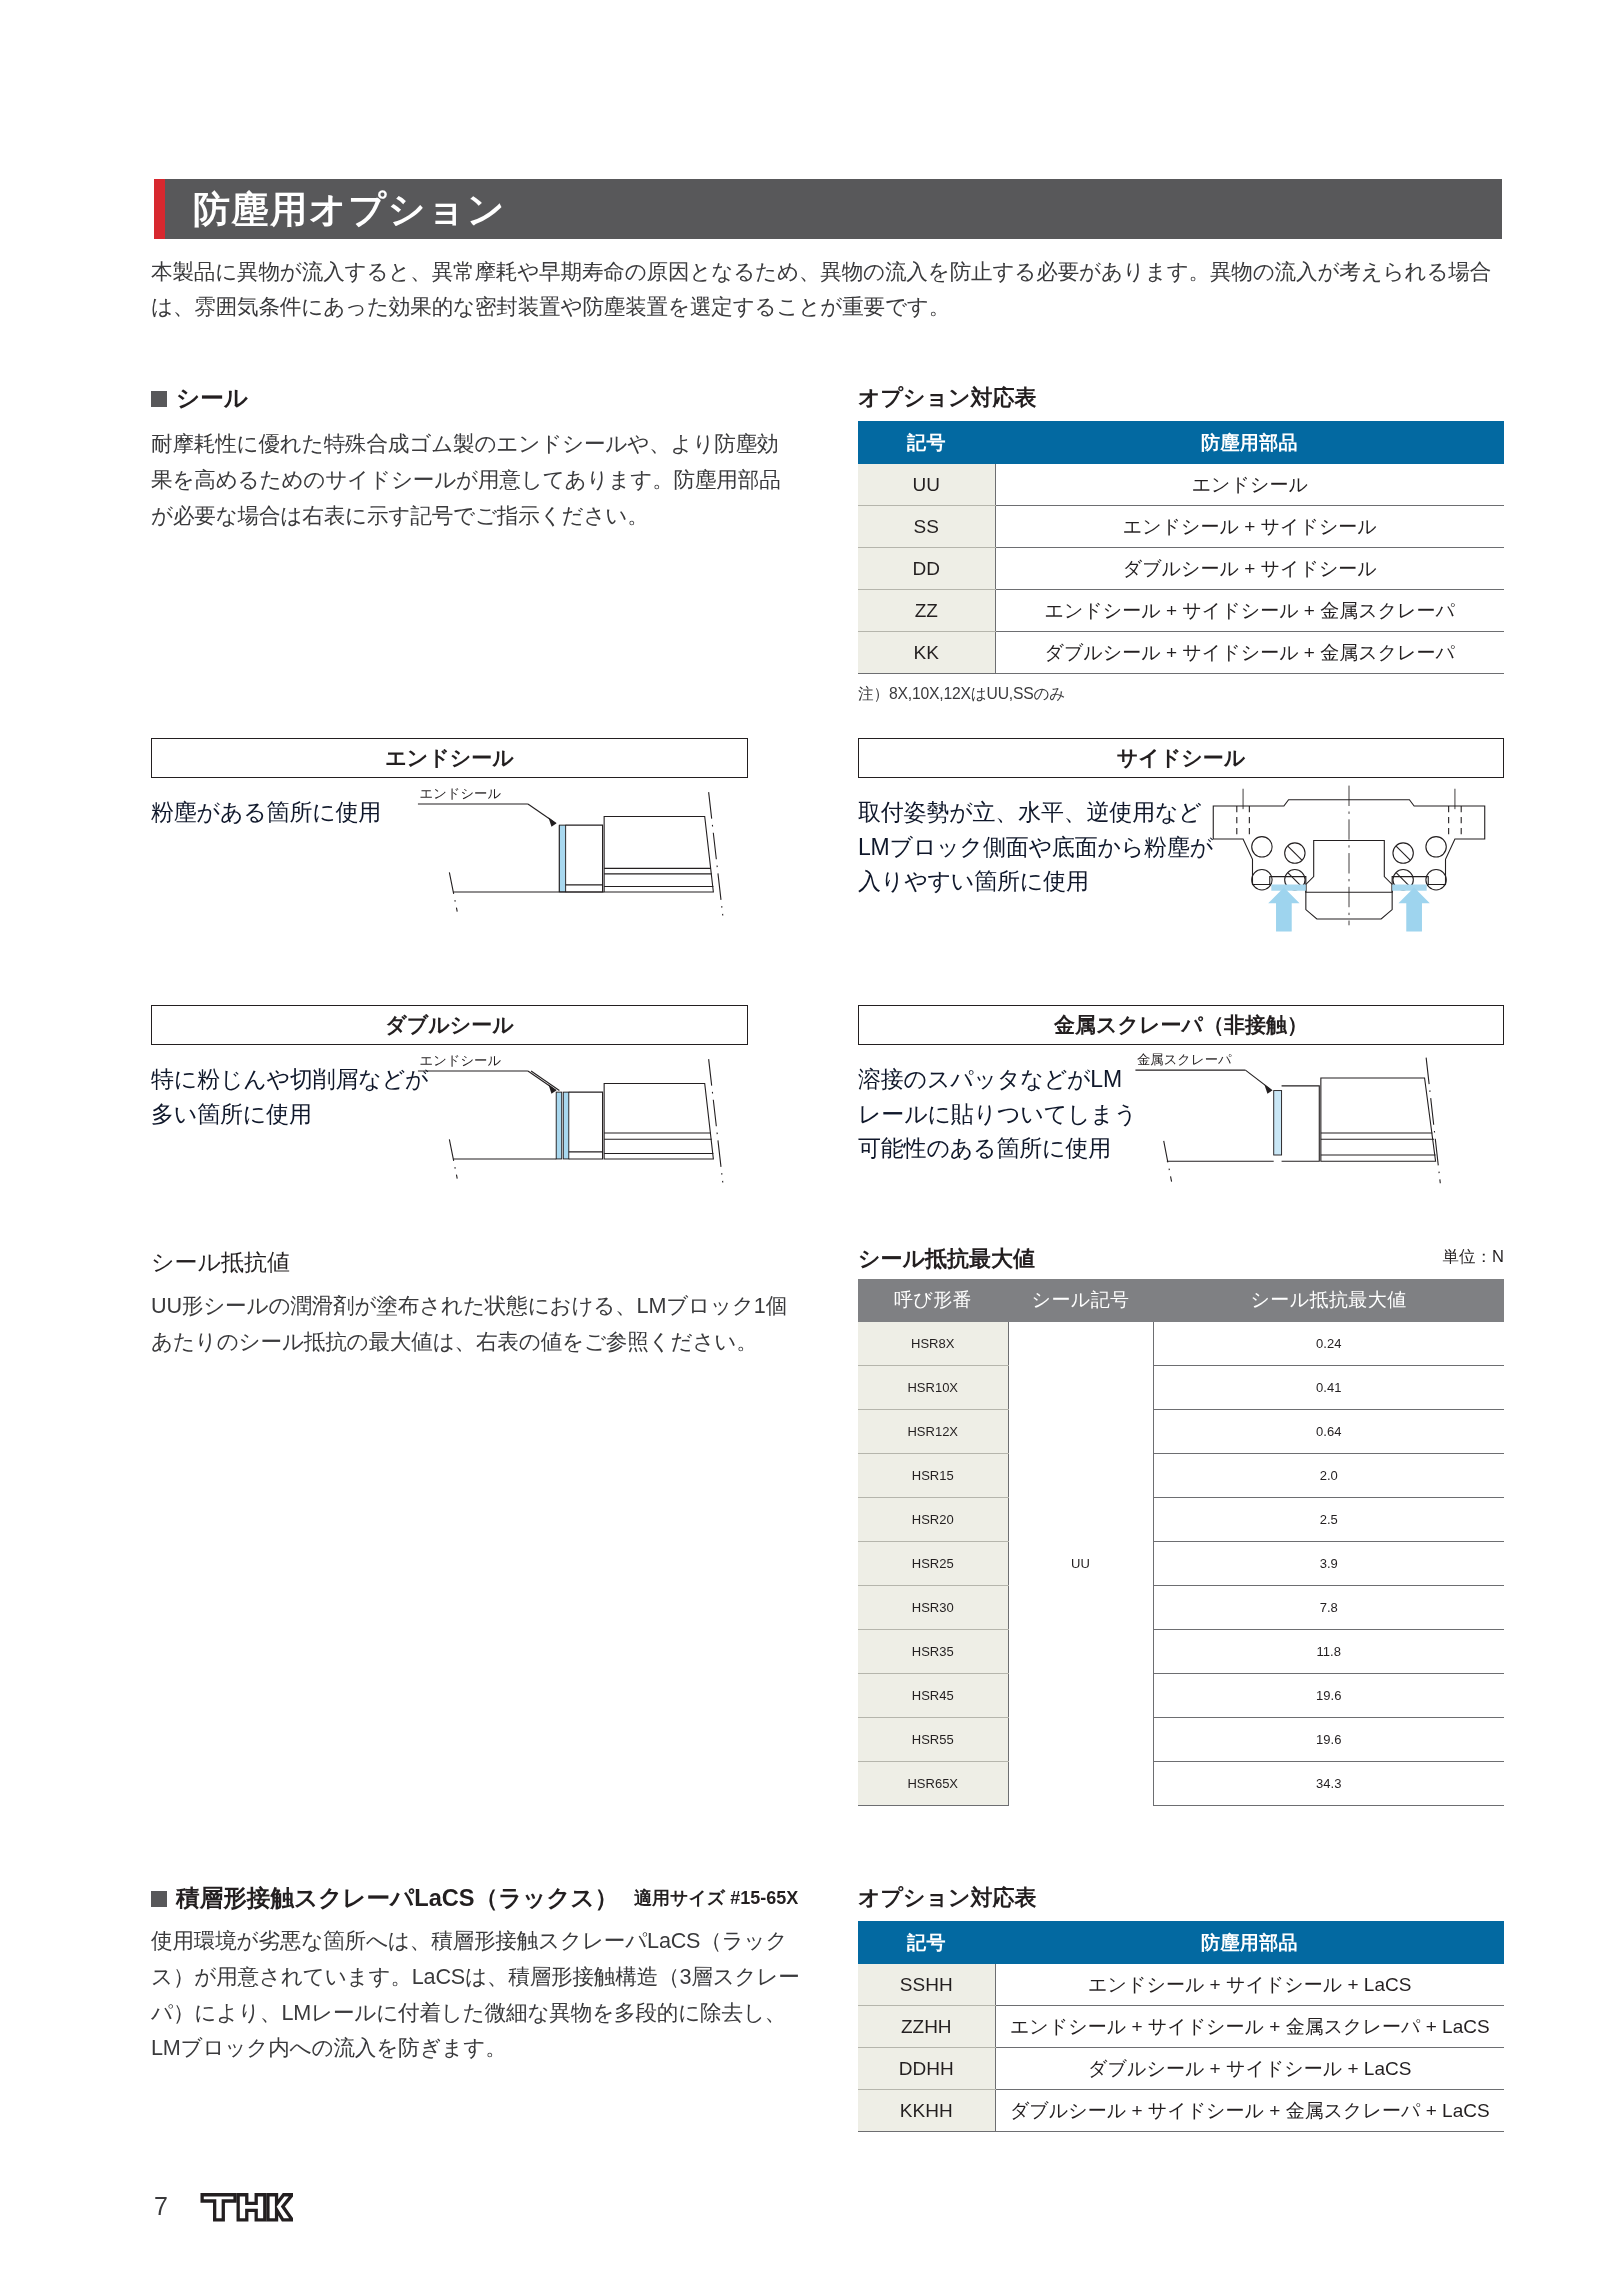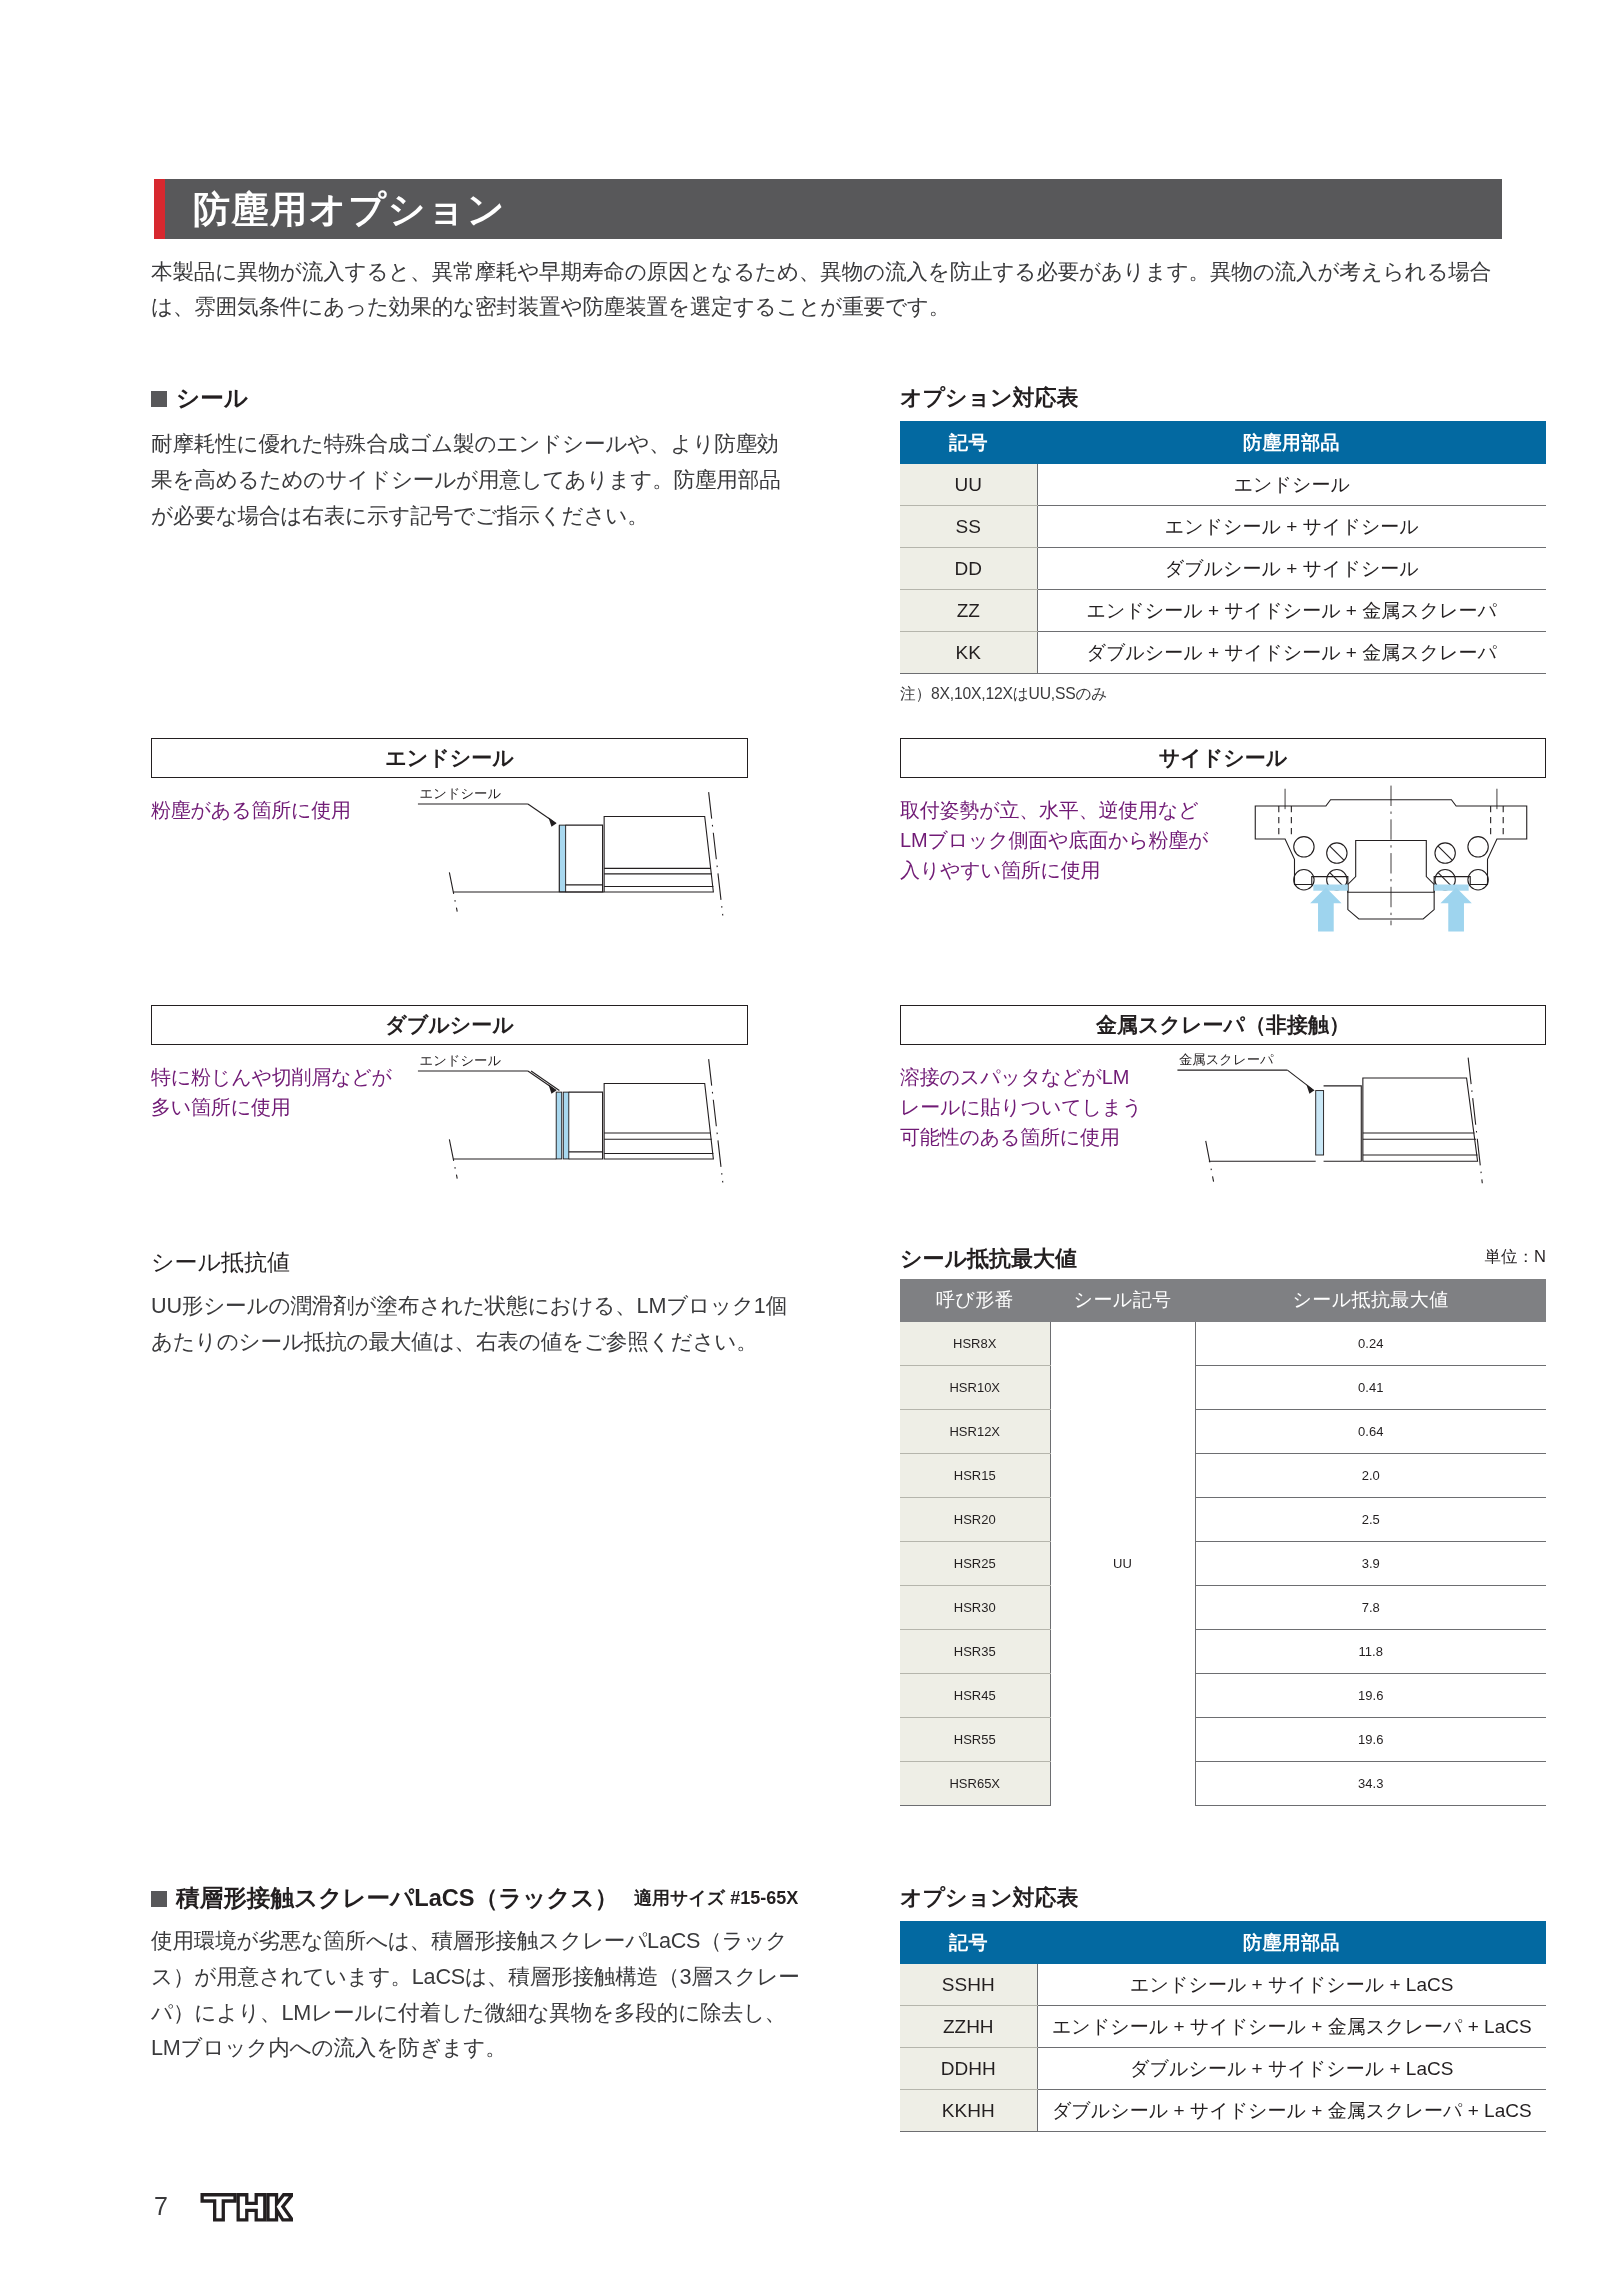--- a/index.html
+++ b/index.html
@@ -53,21 +53,21 @@
     top: 255px;
     width: 1352px;
     font-size: 21.6px;
     line-height: 1.62;
     color: #3a3a3c;
     letter-spacing: -0.2px;
   }
 
   
   .col-left  { position: absolute; left: 151px;  width: 660px; }
-  .col-right { position: absolute; left: 900px; width: 646px; }
+  .col-right { position: absolute; left: 858px; width: 646px; }
 
   
   .subhead {
     font-size: 23.6px;
     font-weight: bold;
     color: #231f20;
     display: flex;
     align-items: center;
     line-height: 1.1;
     white-space: nowrap;
@@ -194,23 +194,23 @@
   }
   .fig-body {
     position: relative;
     width: 100%;
     height: 165px;
   }
   .fig-caption {
     position: absolute;
     left: 0;
     top: 17.3px;
-    font-size: 20px;
+    font-size: 23px;
     line-height: 1.5;
-    color: #701a75;
+    color: #0f172a;
     letter-spacing: -0.2px;
   }
   .fig-draw { position: absolute; }
 
   
   .footer {
     position: absolute;
     left: 154px;
     bottom: 72px;
     display: flex;

